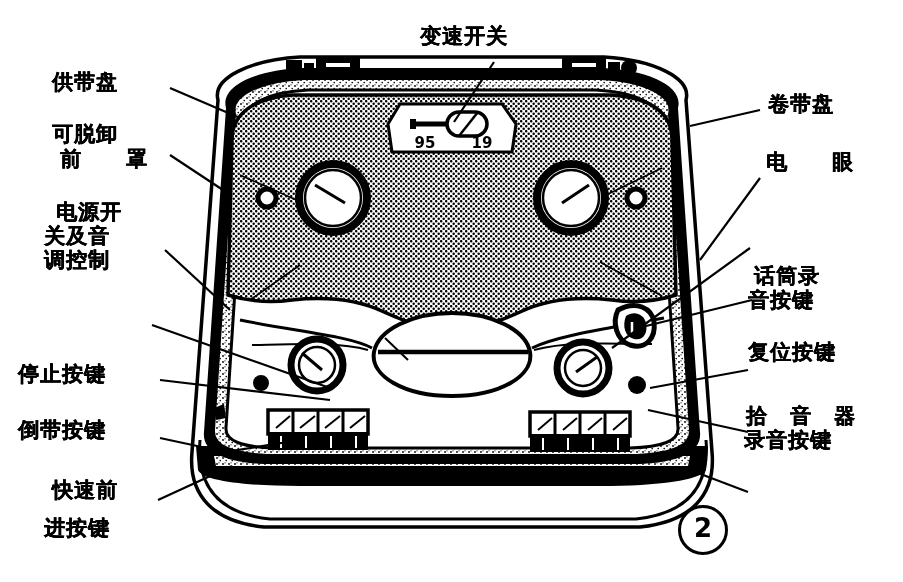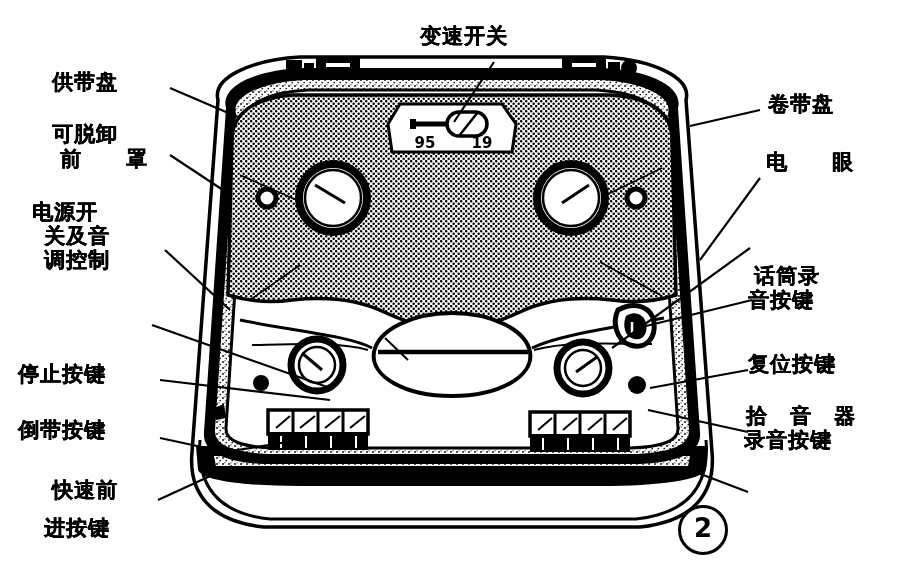--- a/index.html
+++ b/index.html
@@ -305,32 +305,32 @@
 
       <path d="M 748 432 L 648 410"></path>
 
       <path d="M 748 492 L 690 470"></path>
     </g>
   </svg>
 
   <div class="label" style="left:52px;  top:70px;">供带盘</div>
   <div class="label" style="left:52px;  top:122px;">可脱卸</div>
   <div class="label" style="left:60px;  top:147px;">前　　罩</div>
-  <div class="label" style="left:32px;  top:200px;">电源开</div>
+  <div class="label" style="left:56px;  top:200px;">电源开</div>
   <div class="label" style="left:44px;  top:224px;">关及音</div>
   <div class="label" style="left:44px;  top:248px;">调控制</div>
   <div class="label" style="left:18px;  top:362px;">停止按键</div>
   <div class="label" style="left:18px;  top:418px;">倒带按键</div>
   <div class="label" style="left:52px;  top:478px;">快速前</div>
   <div class="label" style="left:44px;  top:516px;text-align:center;">进按键</div>
 
   <div class="label center" style="left:420px; top:24px;">变速开关</div>
 
   <div class="label right" style="left:768px; top:92px;">卷带盘</div>
   <div class="label right" style="left:766px; top:150px;">电　　眼</div>
   <div class="label right" style="left:754px; top:264px;">话筒录</div>
   <div class="label right" style="left:748px; top:288px;">音按键</div>
-  <div class="label right" style="left:748px; top:352px;">复位按键</div>
+  <div class="label right" style="left:748px; top:340px;">复位按键</div>
   <div class="label right" style="left:746px; top:404px;">拾　音　器</div>
   <div class="label right" style="left:744px; top:428px;">录音按键</div>
 
   <div class="figno">2</div>
 </div>
 
 </body></html>

